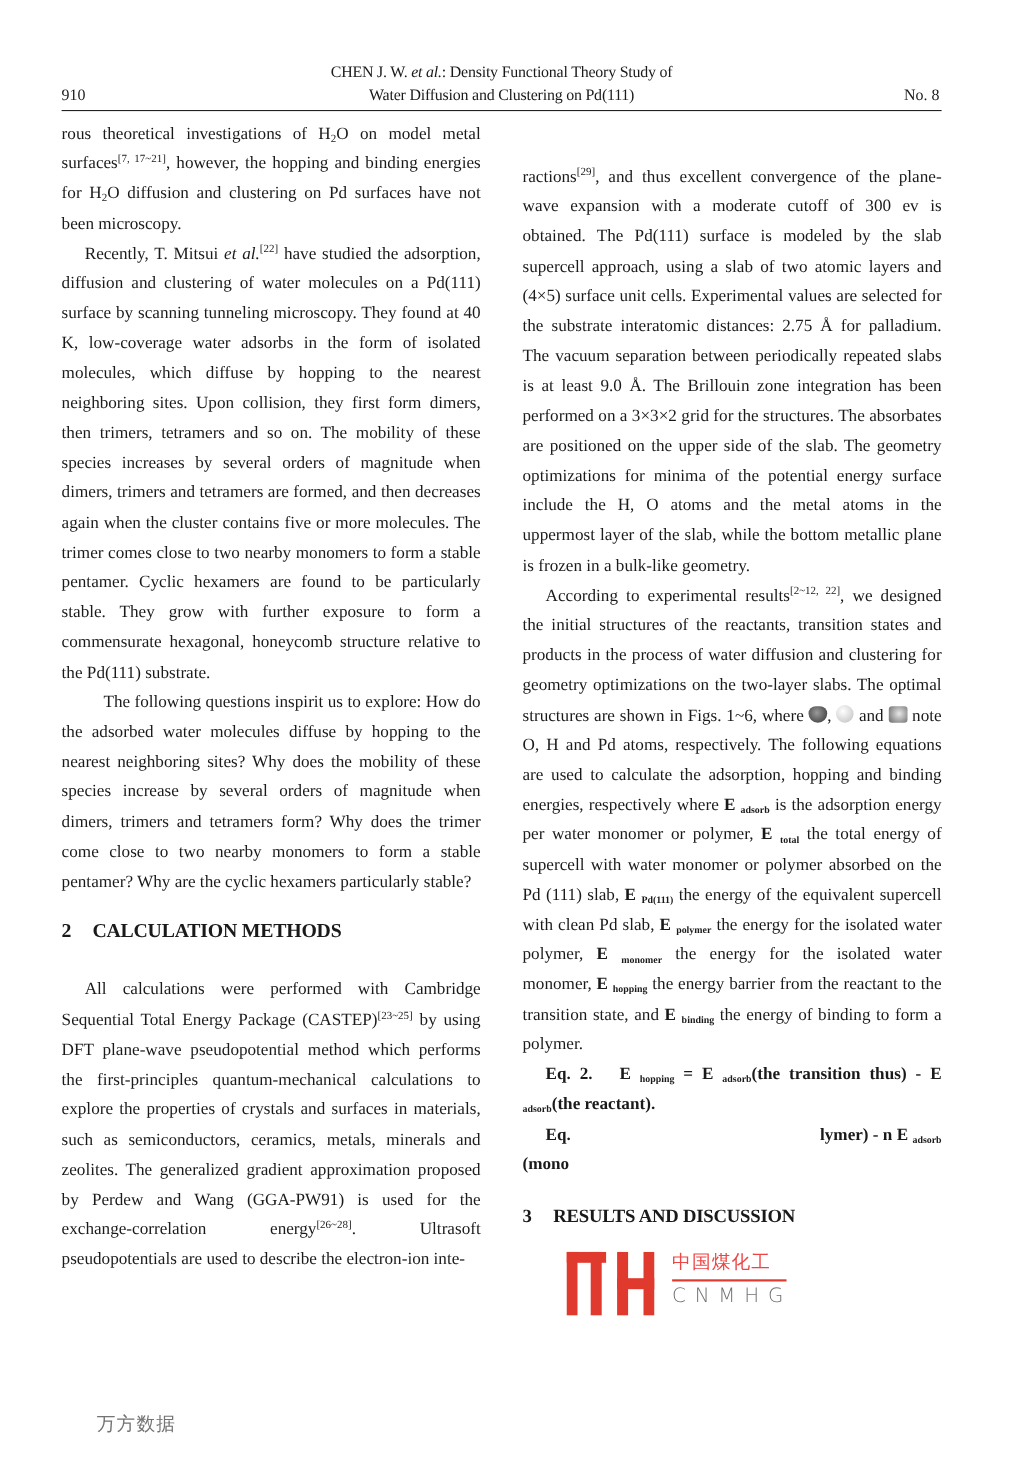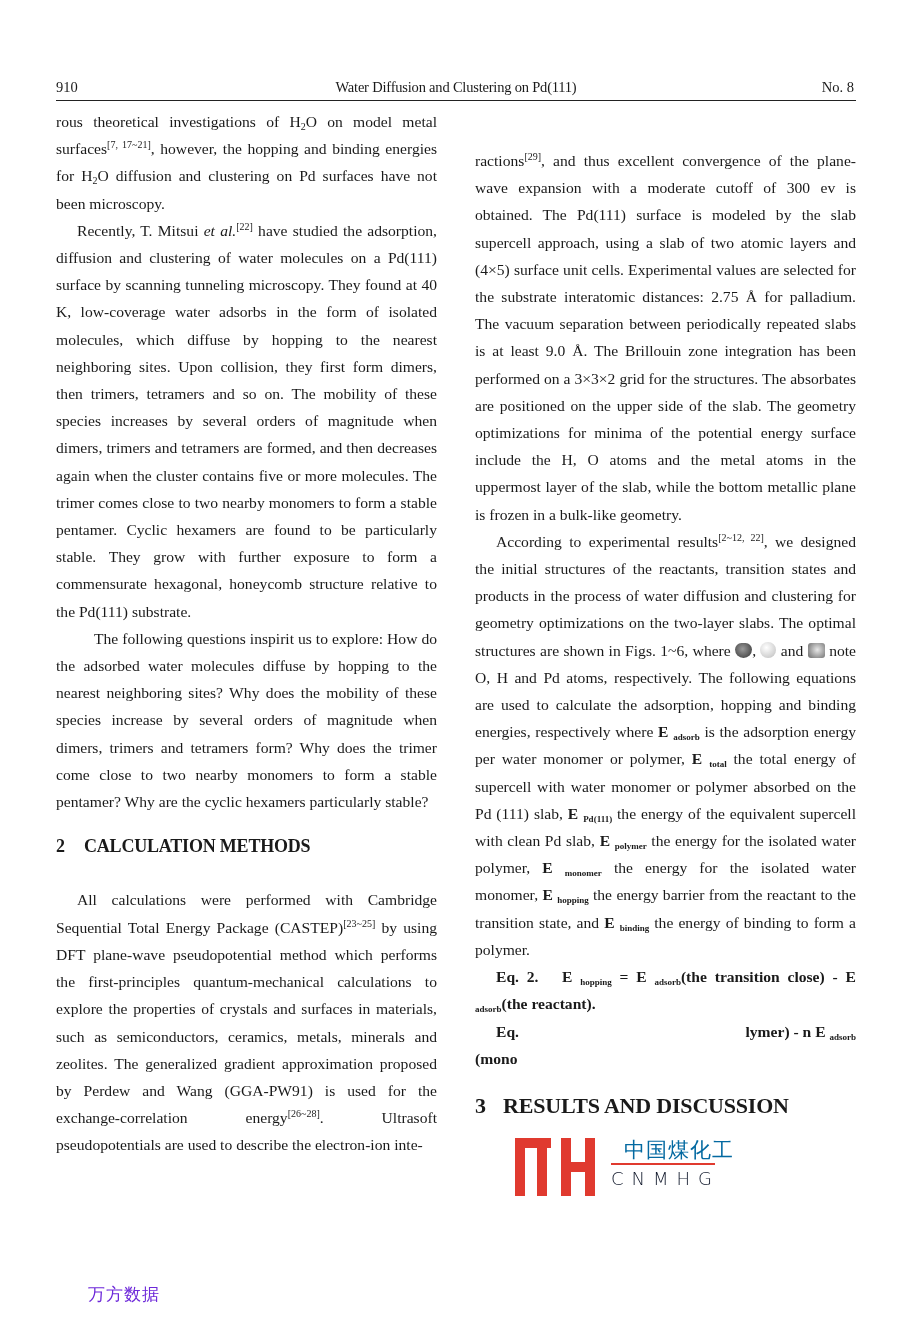--- a/index.html
+++ b/index.html
@@ -19,58 +19,59 @@
   .col.right { left: 475px; margin-top: 39px; }
   .col p { margin: 0; }
   .indent { text-indent: 21px; }
   .indent2 { text-indent: 38px; }
   sup { font-size: 10px; line-height: 0; vertical-align: 6px; }
   sub { font-size: 10px; line-height: 0; vertical-align: -3px; }
   .bsub { font-size: 9px; font-weight: bold; line-height: 0; vertical-align: -3px; }
   .b { font-weight: bold; }
   .section { font-weight: bold; font-size: 18px; margin: 18px 0 26px 0 !important; letter-spacing: -0.2px; }
   .section .num { display: inline-block; width: 28px; }
-  .section-r { font-weight: bold; font-size: 22px; margin-top: 20px !important; letter-spacing: -0.2px; }
+  .section-r { font-weight: bold; font-size: 17px; margin-top: 20px !important; letter-spacing: -0.2px; }
   .section-r .num { display: inline-block; width: 28px; }
 
   .atom { display: inline-block; width: 17px; height: 15px; vertical-align: -2px; border-radius: 5px; }
   .atom.o { background: radial-gradient(circle at 45% 40%, #9a9a9a, #4a4a4a 75%); border-radius: 7px 7px 9px 9px; }
   .atom.h { background: radial-gradient(circle at 40% 35%, #ffffff, #d0d0d0 70%, #9a9a9a); border-radius: 50%; width: 16px; height: 16px; }
   .atom.pd { background: radial-gradient(circle at 55% 45%, #e8e8e8, #9a9a9a 60%, #6a6a6a); border-radius: 3px; }
 
-  .footer-mark { position: absolute; left: 88px; top: 1283px; font-family: "DejaVu Sans", sans-serif; font-size: 17px; color: #6d28d9; letter-spacing: 1px; }
+  .footer-mark { position: absolute; left: 88px; top: 1283px; font-family: "DejaVu Sans", sans-serif; font-size: 17px; color: #737373; letter-spacing: 1px; }
 
   .watermark { position: absolute; left: 515px; top: 1138px; width: 260px; height: 60px; }
   .wm-logo { position: absolute; left: 0; top: 0; width: 80px; height: 58px; }
-  .wm-cn { position: absolute; left: 109px; top: -2px; font-family: "DejaVu Sans", sans-serif; font-size: 21px; color: #0369a1; letter-spacing: 1px; }
+  .wm-cn { position: absolute; left: 96px; top: -2px; font-family: "DejaVu Sans", sans-serif; font-size: 17px; color: #ef4444; letter-spacing: 1px; }
   .wm-line { position: absolute; left: 96px; top: 25px; width: 104px; height: 2px; background: #e03a2f; }
-  .wm-en { position: absolute; left: 96px; top: 30px; font-family: "DejaVu Sans", sans-serif; font-size: 18px; color: #0f172a; letter-spacing: 8px; font-weight: 300; }
+  .wm-en { position: absolute; left: 96px; top: 30px; font-family: "DejaVu Sans", sans-serif; font-size: 18px; color: #737373; letter-spacing: 8px; font-weight: 300; }
   .wm-bg { position: absolute; left: 95px; top: -4px; width: 150px; height: 60px; background: rgba(255,255,255,0.9); }
 </style>
 </head>
 <body>
 
 <div class="header">
+  <div class="title1"><span>CHEN J. W. </span><i>et al.</i><span>: Density Functional Theory Study of</span></div>
   <div class="pg">910</div>
   <div class="title2">Water Diffusion and Clustering on Pd(111)</div>
   <div class="issue">No. 8</div>
 </div>
 
 <div class="col left">
   <p><span>rous theoretical investigations of H</span><sub>2</sub><span>O on model metal surfaces</span><sup>[7, 17~21]</sup><span>, however, the hopping and binding energies for H</span><sub>2</sub><span>O diffusion and clustering on Pd surfaces have not been microscopy.</span></p>
   <p class="indent"><span>Recently, T. Mitsui </span><i>et al.</i><sup>[22]</sup><span> have studied the adsorption, diffusion and clustering of water molecules on a Pd(111) surface by scanning tunneling microscopy. They found at 40 K, low-coverage water adsorbs in the form of isolated molecules, which diffuse by hopping to the nearest neighboring sites. Upon collision, they first form dimers, then trimers, tetramers and so on. The mobility of these species increases by several orders of magnitude when dimers, trimers and tetramers are formed, and then decreases again when the cluster contains five or more molecules. The trimer comes close to two nearby monomers to form a stable pentamer. Cyclic hexamers are found to be particularly stable. They grow with further exposure to form a commensurate hexagonal, honeycomb structure relative to the Pd(111) substrate.</span></p>
   <p class="indent2">The following questions inspirit us to explore: How do the adsorbed water molecules diffuse by hopping to the nearest neighboring sites? Why does the mobility of these species increase by several orders of magnitude when dimers, trimers and tetramers form? Why does the trimer come close to two nearby monomers to form a stable pentamer? Why are the cyclic hexamers particularly stable?</p>
   <p class="section"><span class="num">2</span><span>CALCULATION METHODS</span></p>
   <p class="indent"><span>All calculations were performed with Cambridge Sequential Total Energy Package (CASTEP)</span><sup>[23~25]</sup><span> by using DFT plane-wave pseudopotential method which performs the first-principles quantum-mechanical calculations to explore the properties of crystals and surfaces in materials, such as semiconductors, ceramics, metals, minerals and zeolites. The generalized gradient approximation proposed by Perdew and Wang (GGA-PW91) is used for the exchange-correlation energy</span><sup>[26~28]</sup><span>. Ultrasoft pseudopotentials are used to describe the electron-ion inte-</span></p>
 </div>
 
 <div class="col right">
   <p><span>ractions</span><sup>[29]</sup><span>, and thus excellent convergence of the plane-wave expansion with a moderate cutoff of 300 ev is obtained. The Pd(111) surface is modeled by the slab supercell approach, using a slab of two atomic layers and (4×5) surface unit cells. Experimental values are selected for the substrate interatomic distances: 2.75 Å for palladium. The vacuum separation between periodically repeated slabs is at least 9.0 Å. The Brillouin zone integration has been performed on a 3×3×2 grid for the structures. The absorbates are positioned on the upper side of the slab. The geometry optimizations for minima of the potential energy surface include the H, O atoms and the metal atoms in the uppermost layer of the slab, while the bottom metallic plane is frozen in a bulk-like geometry.</span></p>
   <p class="indent"><span>According to experimental results</span><sup>[2~12, 22]</sup><span>, we designed the initial structures of the reactants, transition states and products in the process of water diffusion and clustering for geometry optimizations on the two-layer slabs. The optimal structures are shown in Figs. 1~6, where </span><span class="atom o"></span><span>, </span><span class="atom h"></span><span> and </span><span class="atom pd"></span><span> note O, H and Pd atoms, respectively. The following equations are used to calculate the adsorption, hopping and binding energies, respectively where </span><b>E</b> <span class="bsub">adsorb</span><span> is the adsorption energy per water monomer or polymer, </span><b>E</b> <span class="bsub">total</span><span> the total energy of supercell with water monomer or polymer absorbed on the Pd (111) slab, </span><b>E</b> <span class="bsub">Pd(111)</span><span> the energy of the equivalent supercell with clean Pd slab, </span><b>E</b> <span class="bsub">polymer</span><span> the energy for the isolated water polymer, </span><b>E</b> <span class="bsub">monomer</span><span> the energy for the isolated water monomer, </span><b>E</b> <span class="bsub">hopping</span><span> the energy barrier from the reactant to the transition state, and </span><b>E</b> <span class="bsub">binding</span> <span> the energy of binding to form a polymer.</span></p>
-  <p class="indent b"><span>Eq. 2.</span>&nbsp;&nbsp; <span>E </span><span class="bsub">hopping</span><span> = E </span><span class="bsub">adsorb</span><span>(the transition close) -</span> <span>E</span> <span class="bsub">adsorb</span><span>(the reactant).</span></p>
+  <p class="indent b"><span>Eq. 2.</span>&nbsp;&nbsp; <span>E </span><span class="bsub">hopping</span><span> = E </span><span class="bsub">adsorb</span><span>(the transition thus) -</span> <span>E</span> <span class="bsub">adsorb</span><span>(the reactant).</span></p>
   <p class="indent b" style="text-align:right;"><span style="float:left">Eq.</span><span>lymer) - n E </span><span class="bsub">adsorb</span></p>
   <p class="b">(mono</p>
   <p class="section-r"><span class="num">3</span><span>RESULTS AND DISCUSSION</span></p>
 </div>
 
 <div class="watermark">
   <div class="wm-bg"></div>
   <svg class="wm-logo" viewBox="0 0 80 58">
     <rect x="0" y="0" width="36" height="10" fill="#e03a2f"></rect>
     <rect x="0" y="0" width="10" height="58" fill="#e03a2f"></rect>

